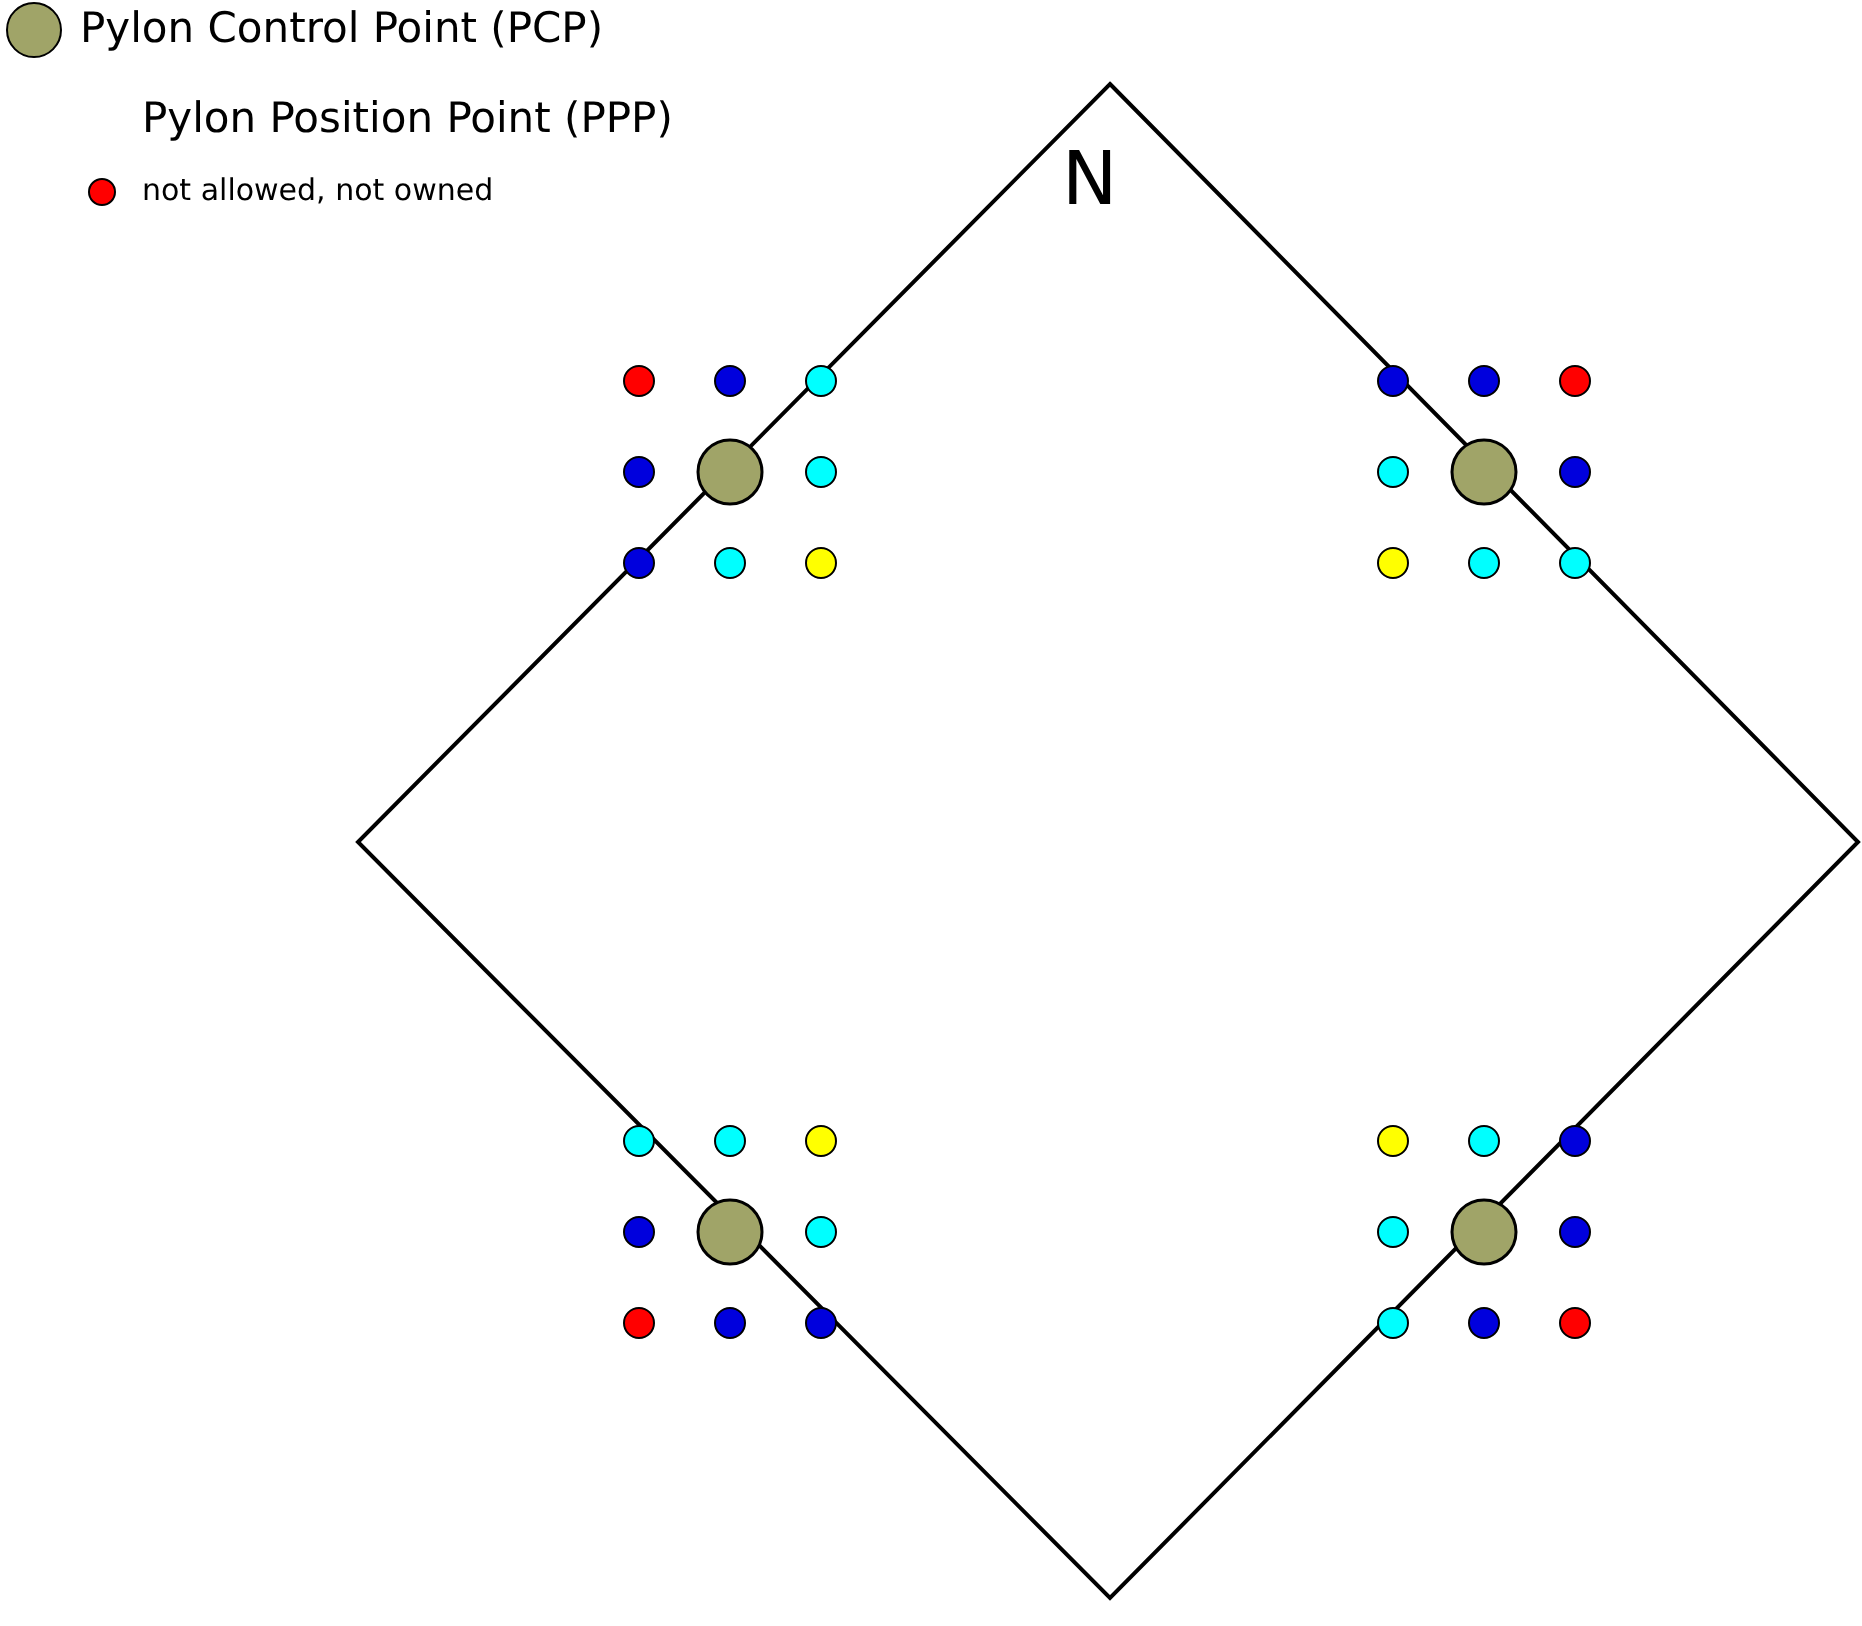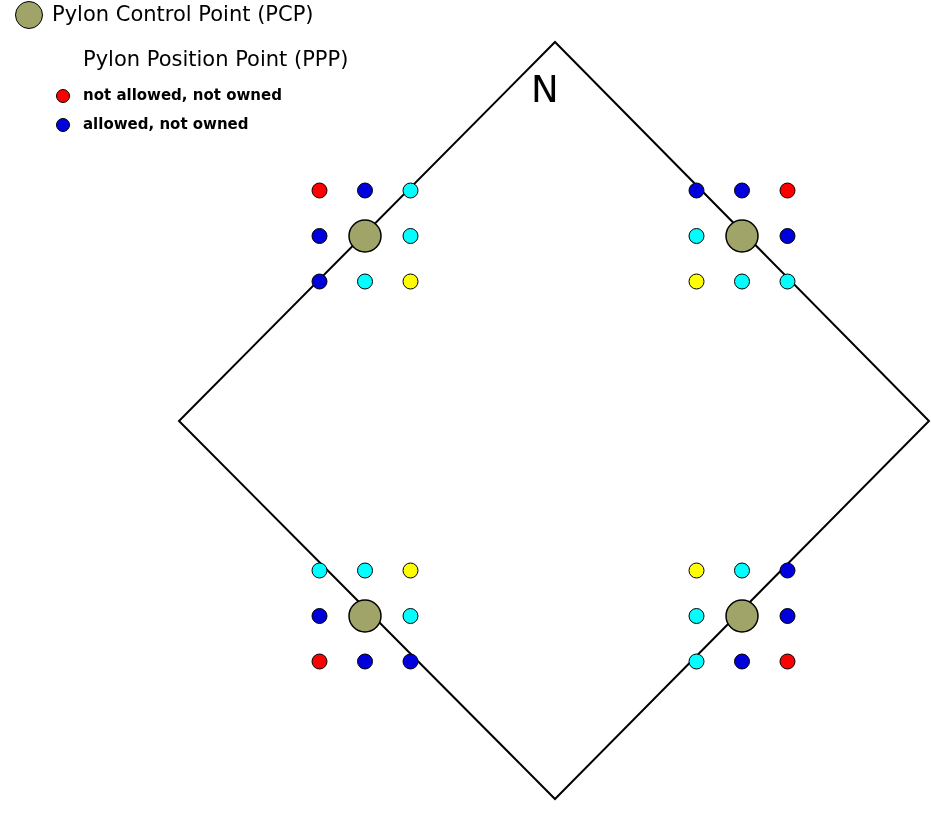--- a/index.html
+++ b/index.html
@@ -18,21 +18,21 @@
   }
   .diagram-svg {
     position: absolute;
     left: 0;
     top: 0;
     width: 931px;
     height: 813px;
   }
   .legend {
     position: absolute;
-    left: 15px;
+    left: 3px;
     top: 1px;
   }
   .legend-pcp-row {
     display: flex;
     align-items: center;
     gap: 9px;
   }
   .pcp-swatch {
     width: 28px;
     height: 28px;
@@ -48,21 +48,20 @@
   .ppp-title {
     font-size: 21px;
     line-height: 25px;
     margin: 18px 0 0 68px;
   }
   .legend-items {
     margin: 16px 0 0 41px;
     display: flex;
     flex-direction: column;
     gap: 14px;
-    font-weight: bold;
   }
   .legend-item {
     display: flex;
     align-items: center;
     gap: 13px;
     height: 15px;
   }
   .legend-dot {
     width: 14px;
     height: 14px;
@@ -132,22 +131,18 @@
     <div class="legend-pcp-row">
       <span id="pcp-swatch" class="pcp-swatch" style="background: rgb(160, 164, 104);"></span>
       <span class="legend-pcp-label">Pylon Control Point (PCP)</span>
     </div>
     <div class="ppp-title">Pylon Position Point (PPP)</div>
     <div id="legend-items" class="legend-items">
         <div class="legend-item">
           <span class="legend-dot" style="background: rgb(255, 0, 0);"></span>
           <span class="legend-label">not allowed, not owned</span>
         </div>
-        <div class="legend-item">
-          <span class="legend-dot" style="background: rgb(0, 0, 221);"></span>
-          <span class="legend-label">allowed, not owned</span>
-        </div>
       </div>
   </div>
 
   <div class="north-label">N</div>
 
 </div>
 
 </body></html>

